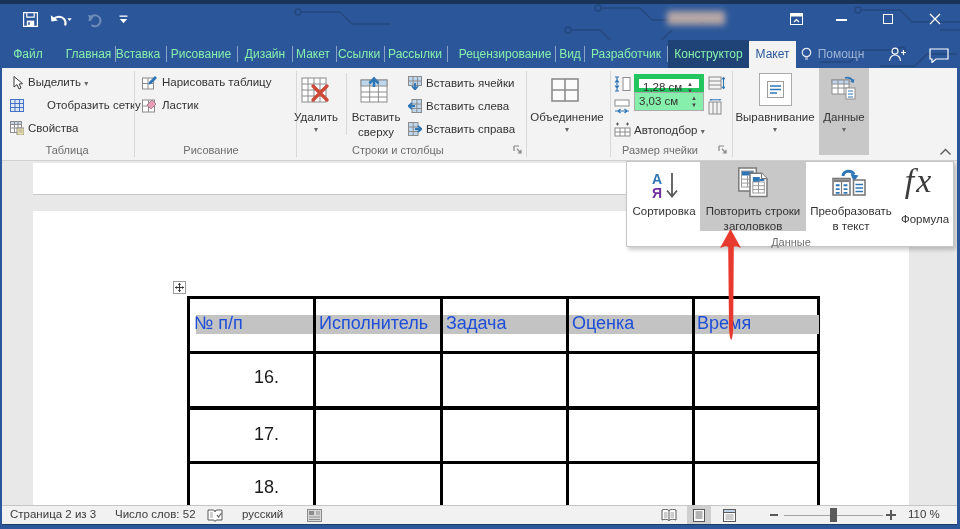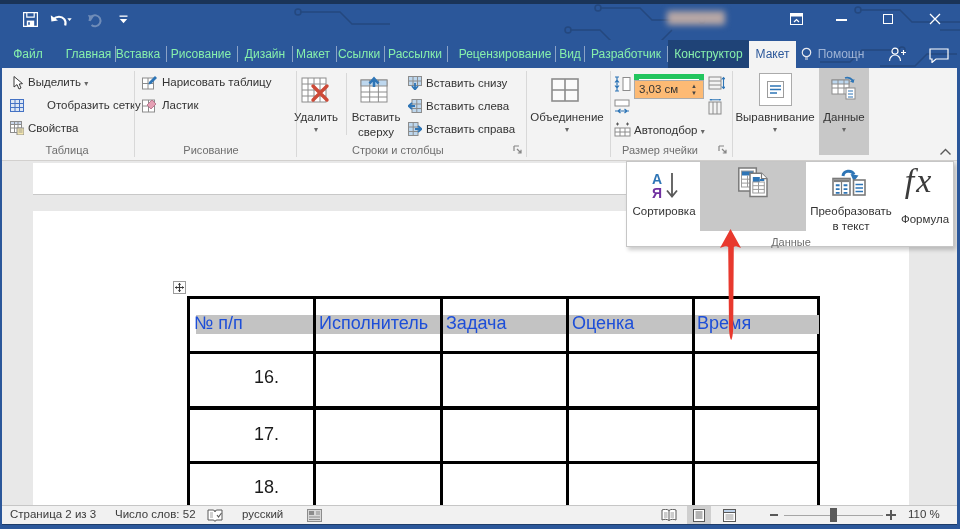--- a/index.html
+++ b/index.html
@@ -223,21 +223,21 @@
       <path d="M14 12 v-8 m-4.5 4.5 l4.5-5 l4.5 5" fill="none" stroke="#2e75b6" stroke-width="2.6"></path>
     </svg>
     <div class="bigtext" style="left:346px;top:43px;width:56px;">Вставить</div>
     <div class="bigtext" style="left:346px;top:58px;width:56px;">сверху</div>
 
     <svg class="abs" style="left:406px;top:8px;" width="14" height="14" viewBox="0 0 14 14">
       <rect x="0.5" y="0.5" width="13" height="9" fill="#bdd7ee" stroke="#8c8c8c"></rect>
       <path d="M5 0.5 v9 M9.5 0.5 v9 M0.5 5 h13" stroke="#8c8c8c"></path>
       <path d="M7 7 v6 m-3-3 l3 3.5 l3-3.5" fill="none" stroke="#2e75b6" stroke-width="1.8"></path>
     </svg>
-    <div class="rtext" style="left:424px;top:9px;">Вставить снизу</div>
+    <div class="rtext" style="left:424px;top:9px;">Вставить ячейки</div>
     <svg class="abs" style="left:406px;top:31px;" width="14" height="14" viewBox="0 0 14 14">
       <rect x="4" y="0.5" width="9.5" height="13" fill="#bdd7ee" stroke="#8c8c8c"></rect>
       <path d="M4 5 h9.5 M4 9.5 h9.5 M8.8 0.5 v13" stroke="#8c8c8c"></path>
       <path d="M7 7 h-6 m3-3 l-3.5 3 l3.5 3" fill="none" stroke="#2e75b6" stroke-width="1.8"></path>
     </svg>
     <div class="rtext" style="left:424px;top:32px;">Вставить слева</div>
     <svg class="abs" style="left:406px;top:54px;" width="14" height="14" viewBox="0 0 14 14">
       <rect x="0.5" y="0.5" width="9.5" height="13" fill="#bdd7ee" stroke="#8c8c8c"></rect>
       <path d="M0.5 5 h9.5 M0.5 9.5 h9.5 M5.2 0.5 v13" stroke="#8c8c8c"></path>
       <path d="M7 7 h6 m-3-3 l3.5 3 l-3.5 3" fill="none" stroke="#2e75b6" stroke-width="1.8"></path>
@@ -266,21 +266,21 @@
       <div class="rtext" style="left:4px;top:2px;">1,28 см</div>
       <div class="abs" style="right:1px;top:0px;width:13px;height:17px;">
         <div class="abs" style="left:2px;top:2px;font-size:6px;color:#444;">▲</div>
         <div class="abs" style="left:2px;top:9px;font-size:6px;color:#444;">▼</div>
       </div>
     </div>
     <svg class="abs" style="left:612px;top:31px;" width="17" height="15" viewBox="0 0 17 15">
       <rect x="1" y="1" width="14" height="6" fill="#ffffff" stroke="#8c8c8c"></rect>
       <path d="M1 12 h14 M4 12 l2.5-2 M4 12 l2.5 2 M13 12 l-2.5-2 M13 12 l-2.5 2" stroke="#2e75b6" stroke-width="1.2" fill="none"></path>
     </svg>
-    <div class="abs" style="left:632px;top:12px;width:70px;height:19px;background:#fdba74;border:1px solid #ababab;">
+    <div class="abs" style="left:632px;top:24px;width:70px;height:19px;background:#86efac;border:1px solid #ababab;">
       <div class="rtext" style="left:4px;top:2px;">3,03 см</div>
       <div class="abs" style="right:1px;top:0px;width:13px;height:17px;">
         <div class="abs" style="left:2px;top:2px;font-size:6px;color:#444;">▲</div>
         <div class="abs" style="left:2px;top:9px;font-size:6px;color:#444;">▼</div>
       </div>
     </div>
     <svg class="abs" style="left:612px;top:54px;" width="17" height="15" viewBox="0 0 17 15">
       <path d="M2 2 l3 0 m-1.5-1.5 v3 M12 2 h3 m-1.5-1.5 v3" stroke="#595959" stroke-width="1" fill="none"></path>
       <rect x="1" y="6" width="15" height="8" fill="#ffffff" stroke="#8c8c8c"></rect>
       <path d="M1 10 h15 M6 6 v8 M11 6 v8" stroke="#8c8c8c"></path>
@@ -388,20 +388,21 @@
       <rect x="4.5" y="4" width="12" height="4.5" fill="#2e75b6"></rect>
       <rect x="4.5" y="4" width="12" height="16" fill="none" stroke="#9c9c9c" stroke-width="1"></rect>
       <path d="M4.5 12.2 h12 M4.5 16.1 h12 M10.5 8.5 v11.5" stroke="#9c9c9c" stroke-width="1"></path>
       <path d="M13 6.2 h11.5 l5.5 5.5 v17.8 h-17 z" fill="#ffffff" stroke="#7a7a7a" stroke-width="1.5"></path>
       <path d="M24.5 6.2 v5.5 h5.5" fill="#ffffff" stroke="#7a7a7a" stroke-width="1.2"></path>
       <rect x="15.8" y="10" width="7" height="5" fill="#2e75b6"></rect>
       <path d="M22.8 13 h4.5" stroke="#2e75b6" stroke-width="2"></path>
       <rect x="15.8" y="15" width="11.5" height="11" fill="none" stroke="#9c9c9c" stroke-width="1"></rect>
       <path d="M15.8 18.7 h11.5 M15.8 22.4 h11.5 M21.5 15 v11" stroke="#9c9c9c" stroke-width="1"></path>
     </svg>
+    <div class="ddtext" style="left:76px;top:42px;width:100px;">Повторить строки заголовков</div>
 
     <svg class="abs" style="left:834px;top:167px;" width="0" height="0"></svg>
     <svg class="abs" style="left:204px;top:5px;" width="36" height="30" viewBox="0 0 36 30">
       <path d="M12 9 C12.5 3.5 20.5 2.5 23 7.5" fill="none" stroke="#2e75b6" stroke-width="3"></path>
       <path d="M19.5 7 L27.5 8.5 L22.8 14.5 Z" fill="#2e75b6"></path>
       <rect x="2" y="11.5" width="17" height="16.5" fill="#ffffff" stroke="#7a7a7a" stroke-width="1.6"></rect>
       <rect x="2.8" y="12.3" width="15.4" height="2.8" fill="#808080"></rect>
       <path d="M10.5 15 v13" stroke="#7a7a7a" stroke-width="1.2"></path>
       <path d="M4.8 18.3 h3.8 M12.6 18.3 h3.8 M4.8 22.1 h3.8 M12.6 22.1 h3.8 M4.8 25.9 h3.8 M12.6 25.9 h3.8" stroke="#2e75b6" stroke-width="1.9"></path>
       <rect x="22.5" y="13" width="11.5" height="15" fill="#ffffff" stroke="#7a7a7a" stroke-width="1.6"></rect>

